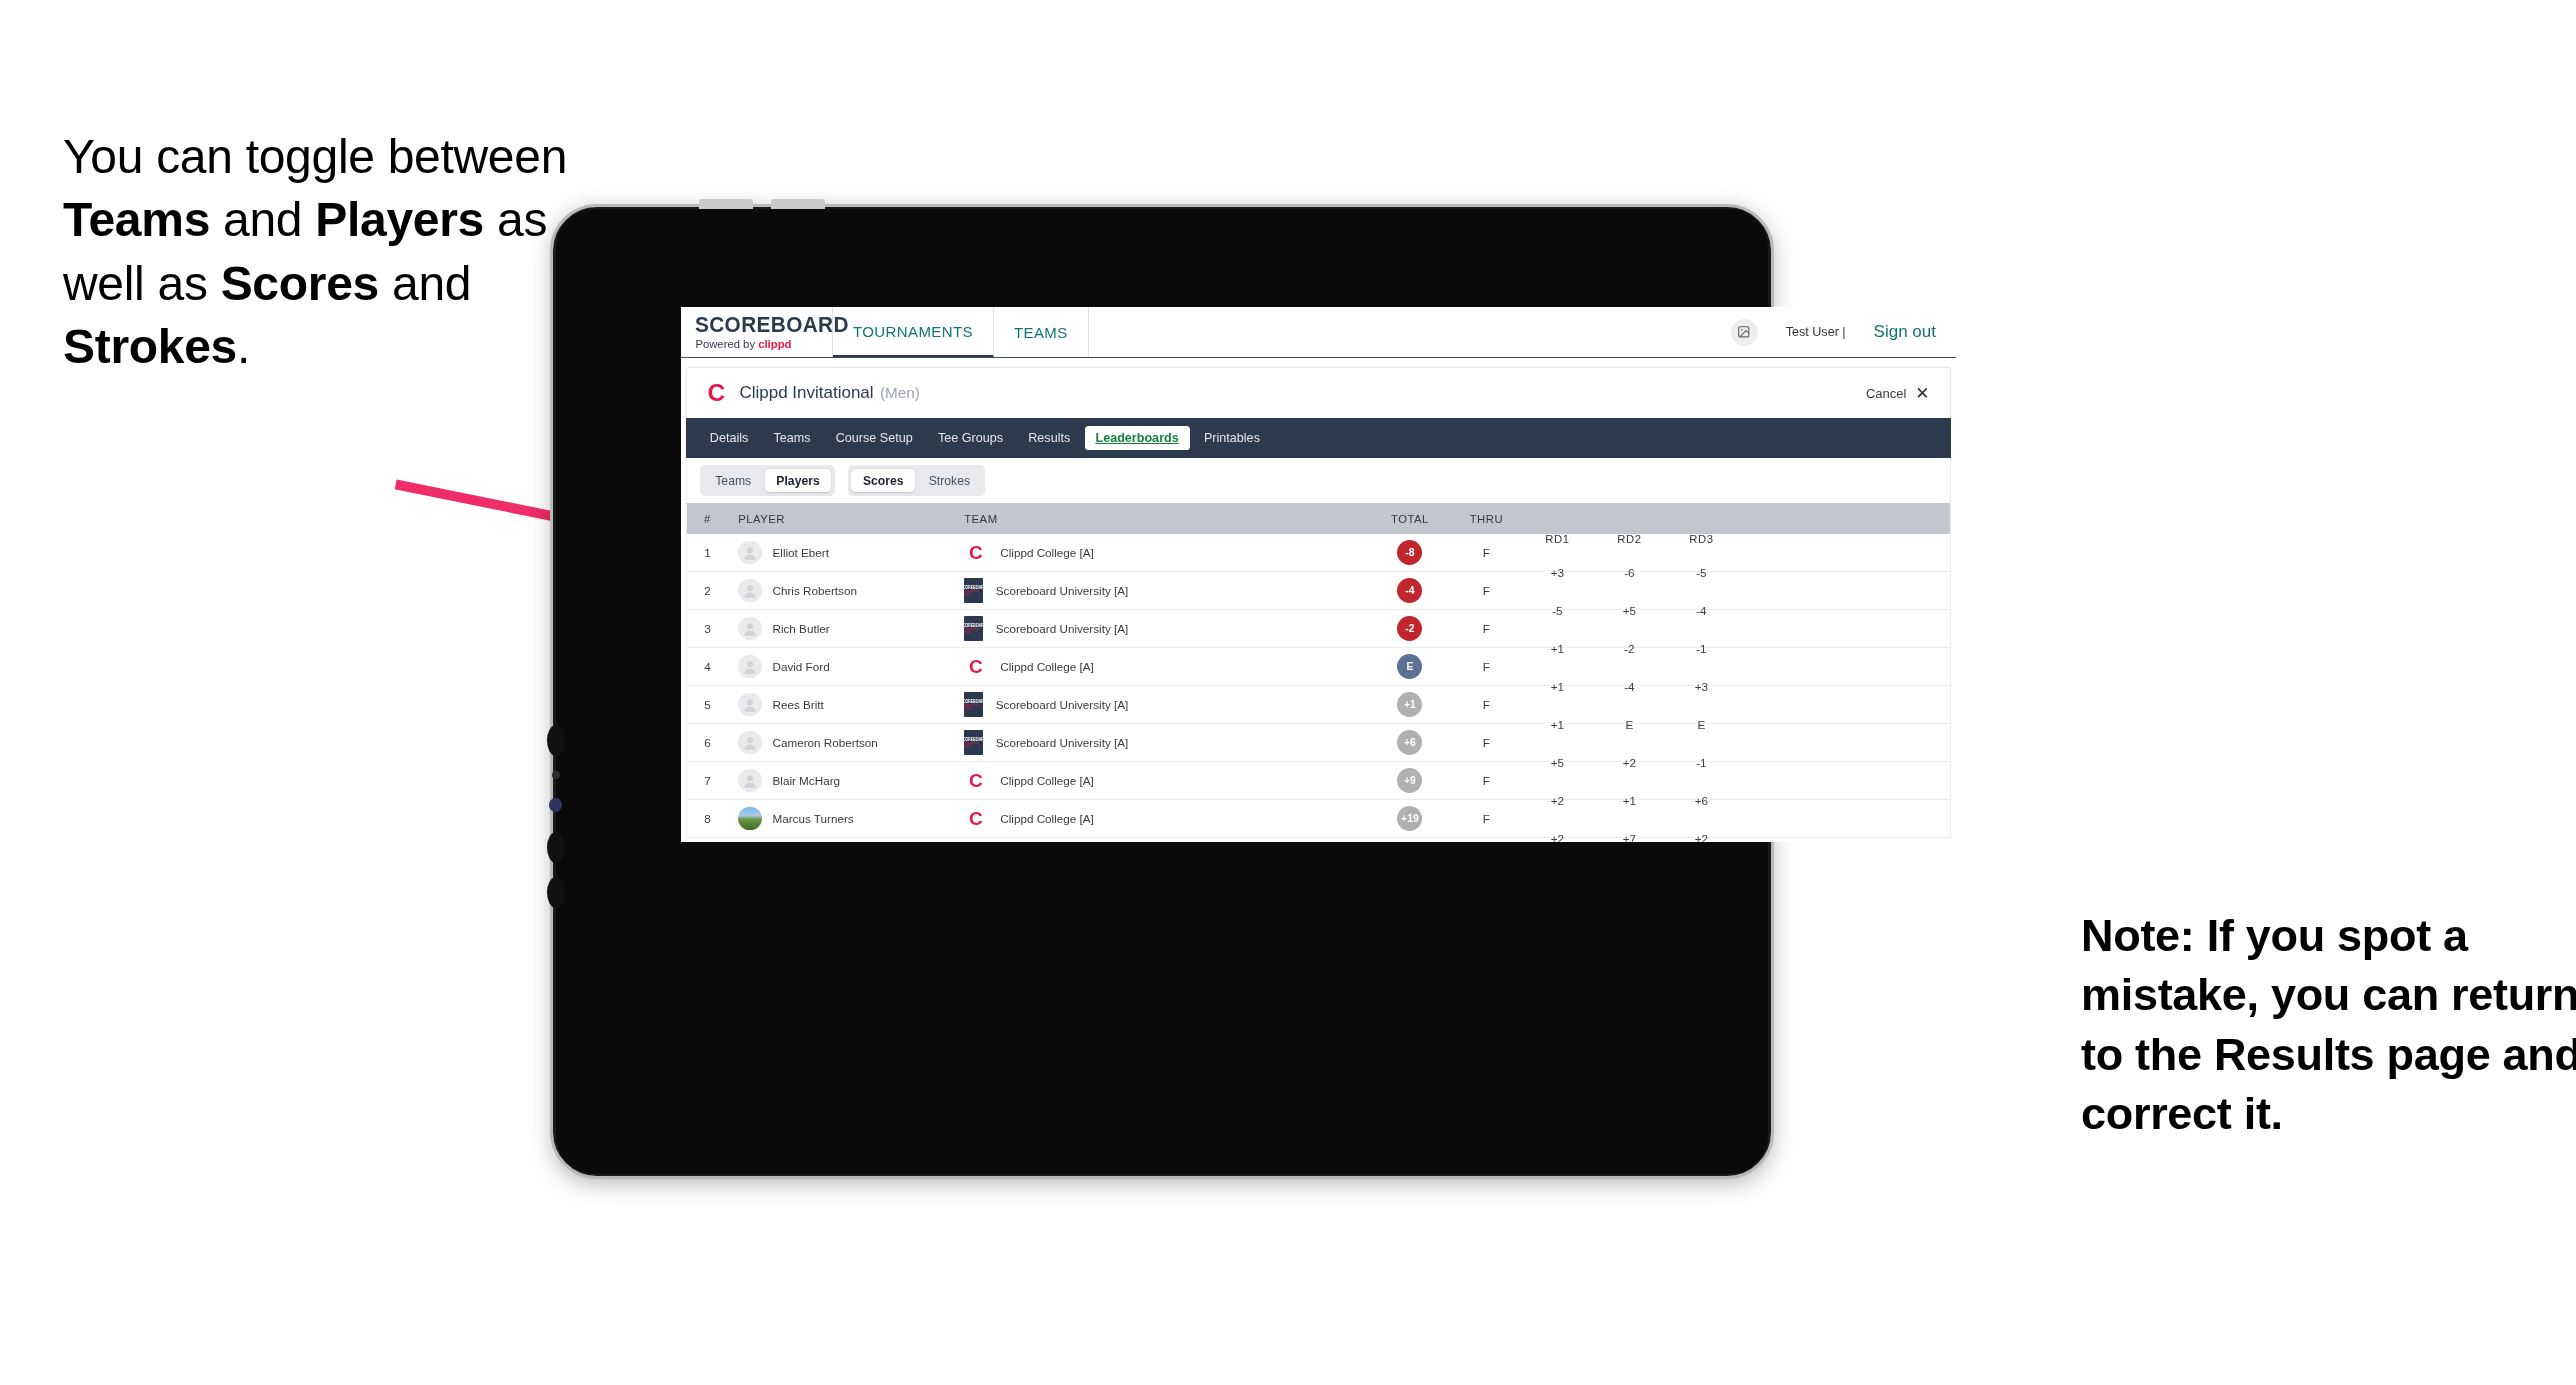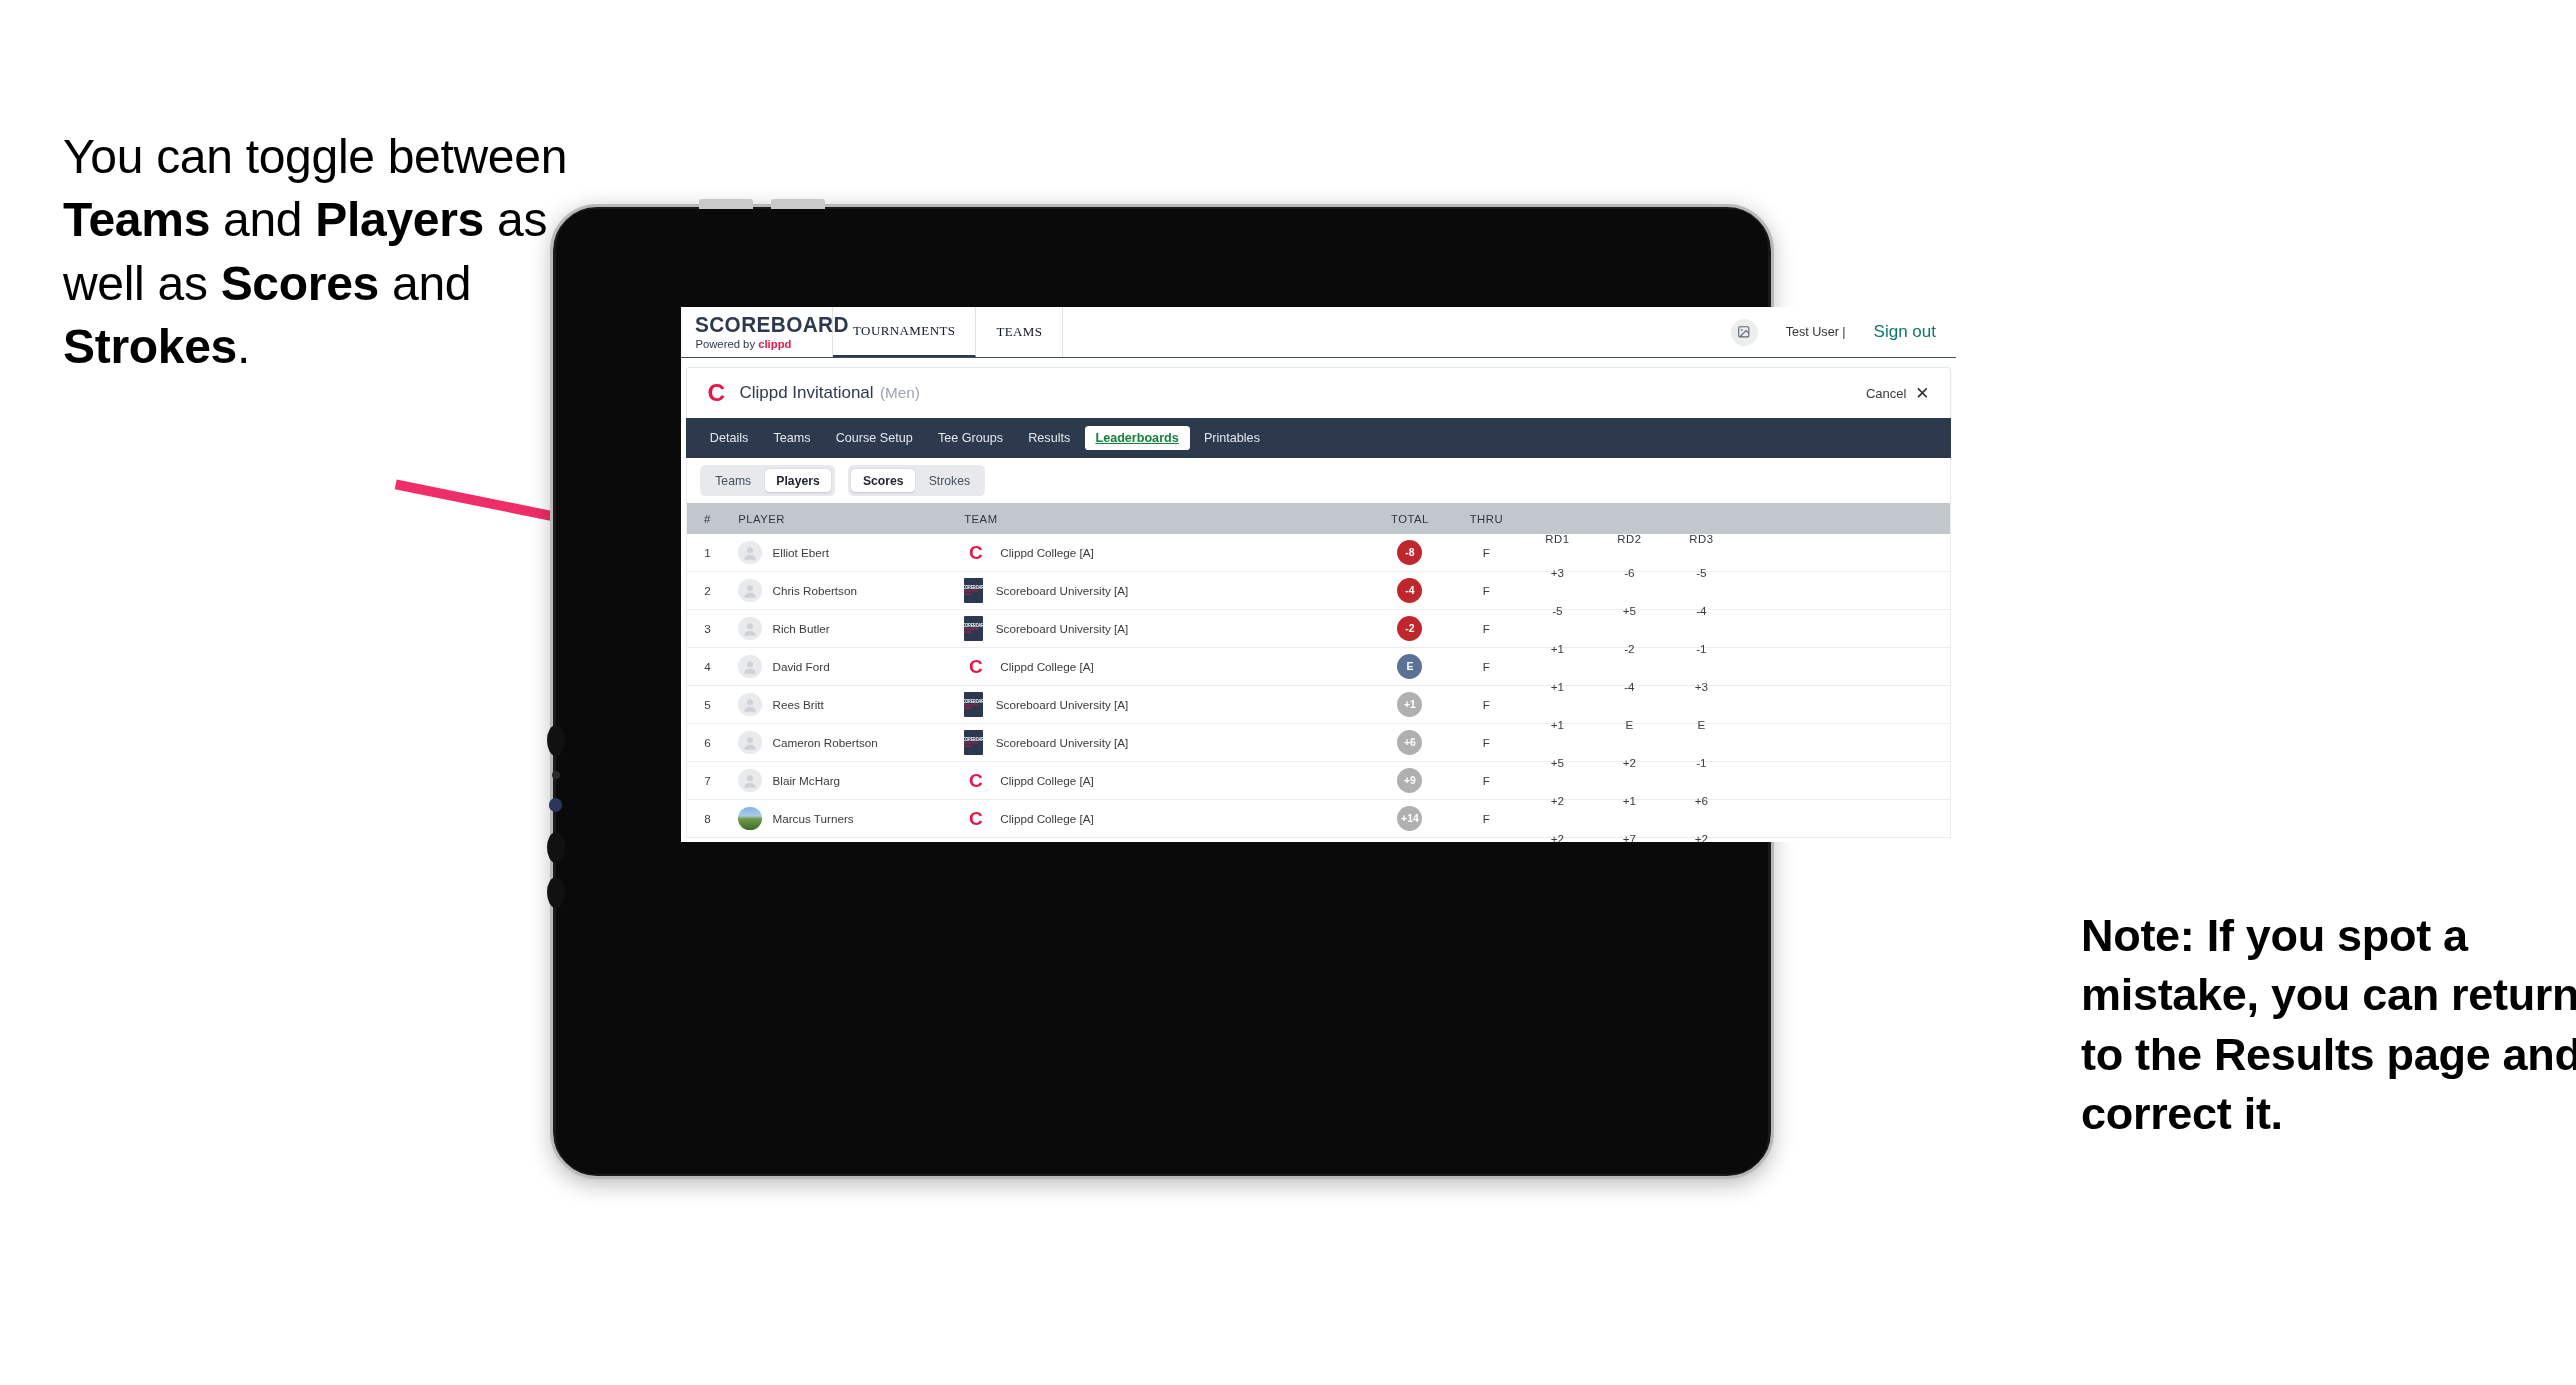--- a/index.html
+++ b/index.html
@@ -91,22 +91,22 @@
     font-family: "Liberation Sans Narrow","Liberation Sans", sans-serif;
     font-weight: 700; font-size: 22.6px; color:#2d3a4e; letter-spacing: 0.4px;
     transform: scaleX(0.92); transform-origin: left center;
     line-height: 1;
   }
   .logo-sub { font-size: 11.3px; color:#2d3a4e; margin-top:2.7px; line-height:1; }
   .logo-sub .brand { color:#e8174a; font-weight:700; }
   .topnav { display:flex; align-items:stretch; }
   .topnav-item {
     display:flex; align-items:center; padding: 0 20px;
-    font-size: 13px; color:#0f172a; letter-spacing:0.4px;
-    border-right: 0.9px solid #e3e3e3; cursor:pointer;font-family:Liberation Serif, serif;
+    font-size: 15px; color:#0f766e; letter-spacing:0.4px;
+    border-right: 0.9px solid #e3e3e3; cursor:pointer;
   }
   .topnav-item.active { border-bottom: 2.7px solid #2d3a4e; }
   .topbar-right {
     margin-left:auto; display:flex; align-items:center; gap:28px; padding-right:20px;
   }
   .user-ava {
     width:27px;height:27px;border-radius:50%;background:#eceded;
     display:flex;align-items:center;justify-content:center;
   }
   .user-name { font-size:12.6px; color:#333; }
@@ -488,21 +488,21 @@
               <div class="c-rank">8</div>
               <div class="c-player">
                 <div class="avatar photo"></div>
                 <span>Marcus Turners</span>
               </div>
               <div class="c-team">
                 <div class="team-logo-c">C</div>
                 <span>Clippd College [A]</span>
               </div>
               <div class="c-total">
-                <div class="badge gray">+14</div>
+                <div class="badge gray">+19</div>
               </div>
               <div class="c-thru">F</div>
               <div class="c-rd">+2</div>
               <div class="c-rd">+7</div>
               <div class="c-rd">+2</div>
             </div>
           </div>
       </div>
 
     </div>

